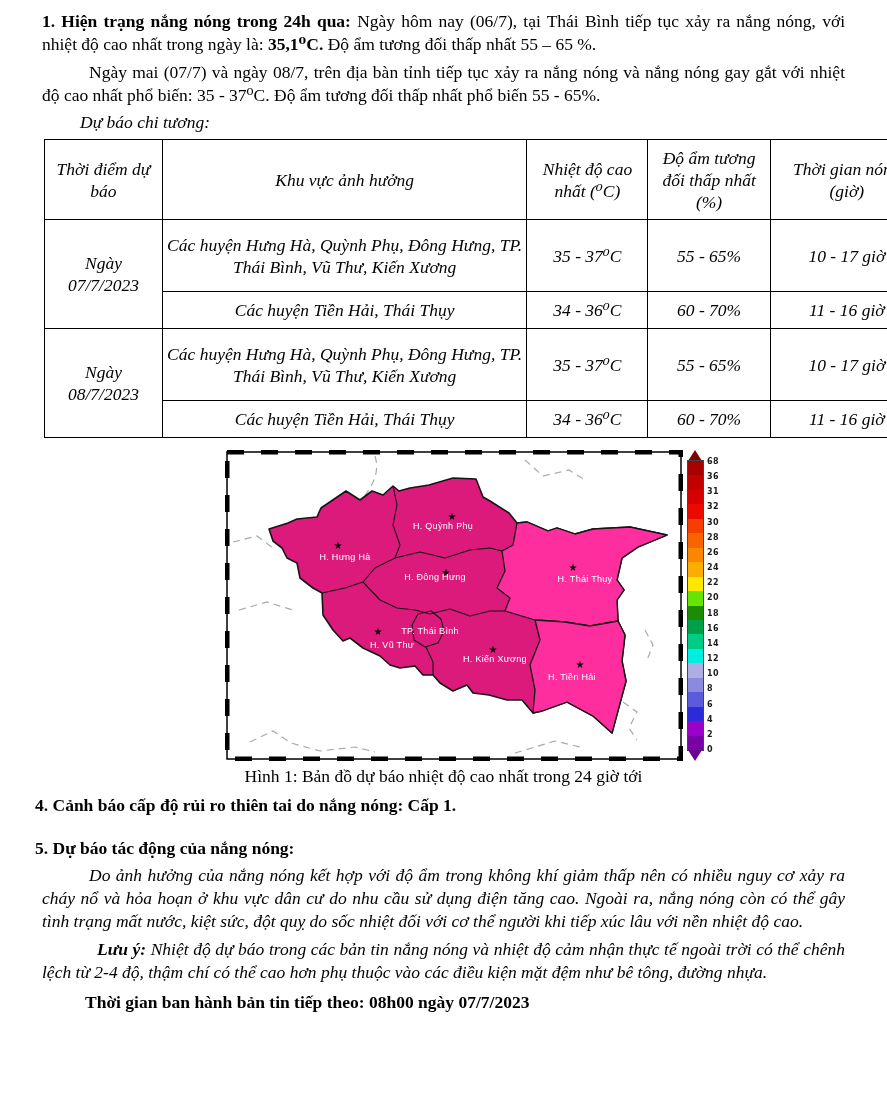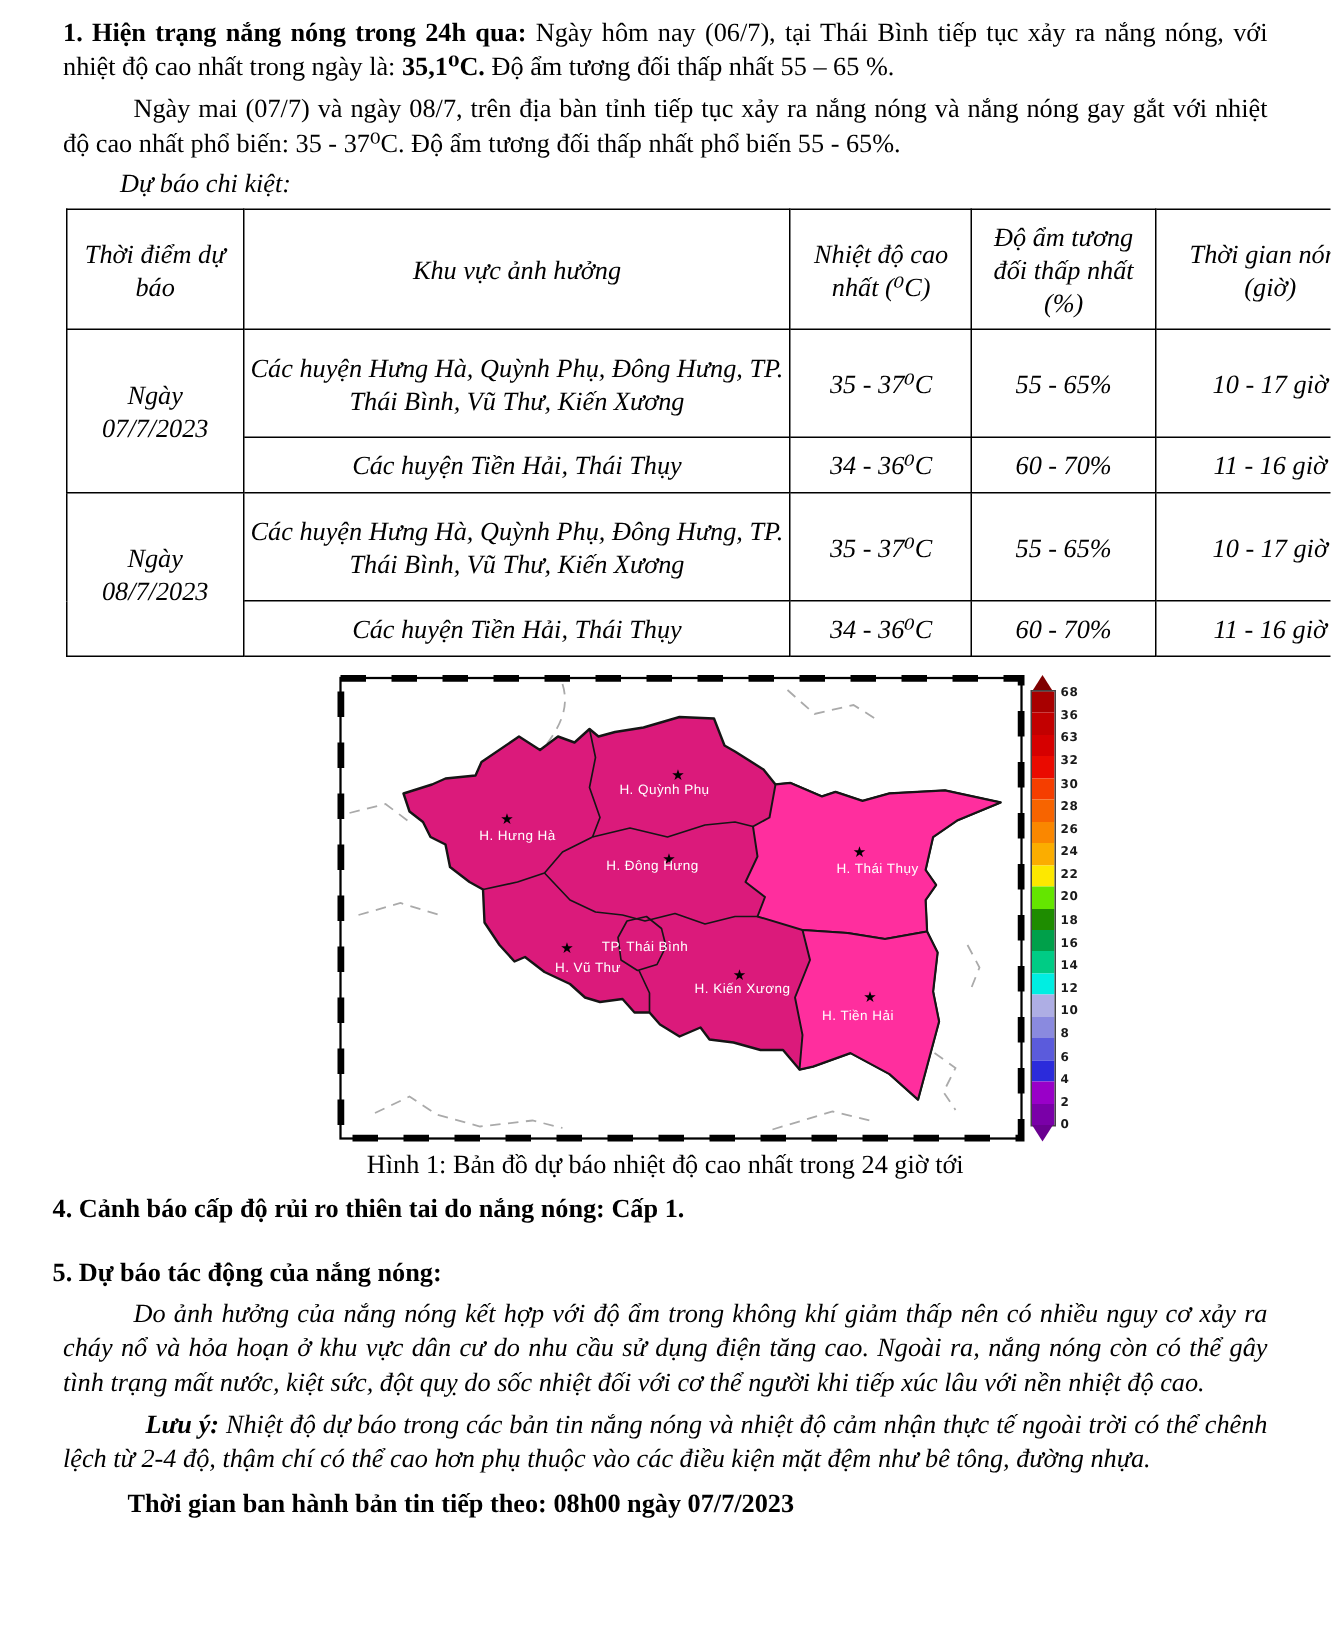--- a/index.html
+++ b/index.html
@@ -65,21 +65,21 @@
 </head>
 <body>
 
 <div class="page">
 
   <p class="para s1"><span class="b">1. Hiện trạng nắng nóng trong 24h qua:</span><span> Ngày hôm nay (06/7), tại Thái Bình tiếp tục xảy ra nắng nóng, với nhiệt độ cao nhất trong ngày là: </span><span class="b">35,1⁰C.</span><span> Độ ẩm tương đối thấp nhất 55 – 65 %.</span></p>
 
 
   <p class="para s2p">Ngày mai (07/7) và ngày 08/7, trên địa bàn tỉnh tiếp tục xảy ra nắng nóng và nắng nóng gay gắt với nhiệt độ cao nhất phổ biến: 35 - 37⁰C. Độ ẩm tương đối thấp nhất phổ biến 55 - 65%.</p>
 
-  <p class="detail">Dự báo chi kiệt:</p>
+  <p class="detail">Dự báo chi tương:</p>
 
   <table class="fc">
     <tbody>
         <tr class="hrow">
       <th class="c-date">Thời điểm dự báo</th>
       <th class="c-area">Khu vực ảnh hưởng</th>
       <th class="c-temp">Nhiệt độ cao nhất (⁰C)</th>
       <th class="c-hum">Độ ẩm tương đối thấp nhất (%)</th>
       <th class="c-dur">Thời gian nóng (giờ)</th>
     </tr>
@@ -186,21 +186,21 @@
           <div class="cb-seg" style="background: rgb(138, 138, 223);"></div>
           <div class="cb-seg" style="background: rgb(91, 91, 220);"></div>
           <div class="cb-seg" style="background: rgb(43, 43, 219);"></div>
           <div class="cb-seg" style="background: rgb(153, 0, 200);"></div>
           <div class="cb-seg" style="background: rgb(122, 0, 168);"></div>
         </div>
       <div class="cb-arrow-bottom" style="border-top-color: rgb(106, 0, 144);"></div>
       <div class="cb-labs">
           <div class="cb-lab">68</div>
           <div class="cb-lab">36</div>
-          <div class="cb-lab">63</div>
+          <div class="cb-lab">31</div>
           <div class="cb-lab">32</div>
           <div class="cb-lab">30</div>
           <div class="cb-lab">28</div>
           <div class="cb-lab">26</div>
           <div class="cb-lab">24</div>
           <div class="cb-lab">22</div>
           <div class="cb-lab">20</div>
           <div class="cb-lab">18</div>
           <div class="cb-lab">16</div>
           <div class="cb-lab">14</div>

